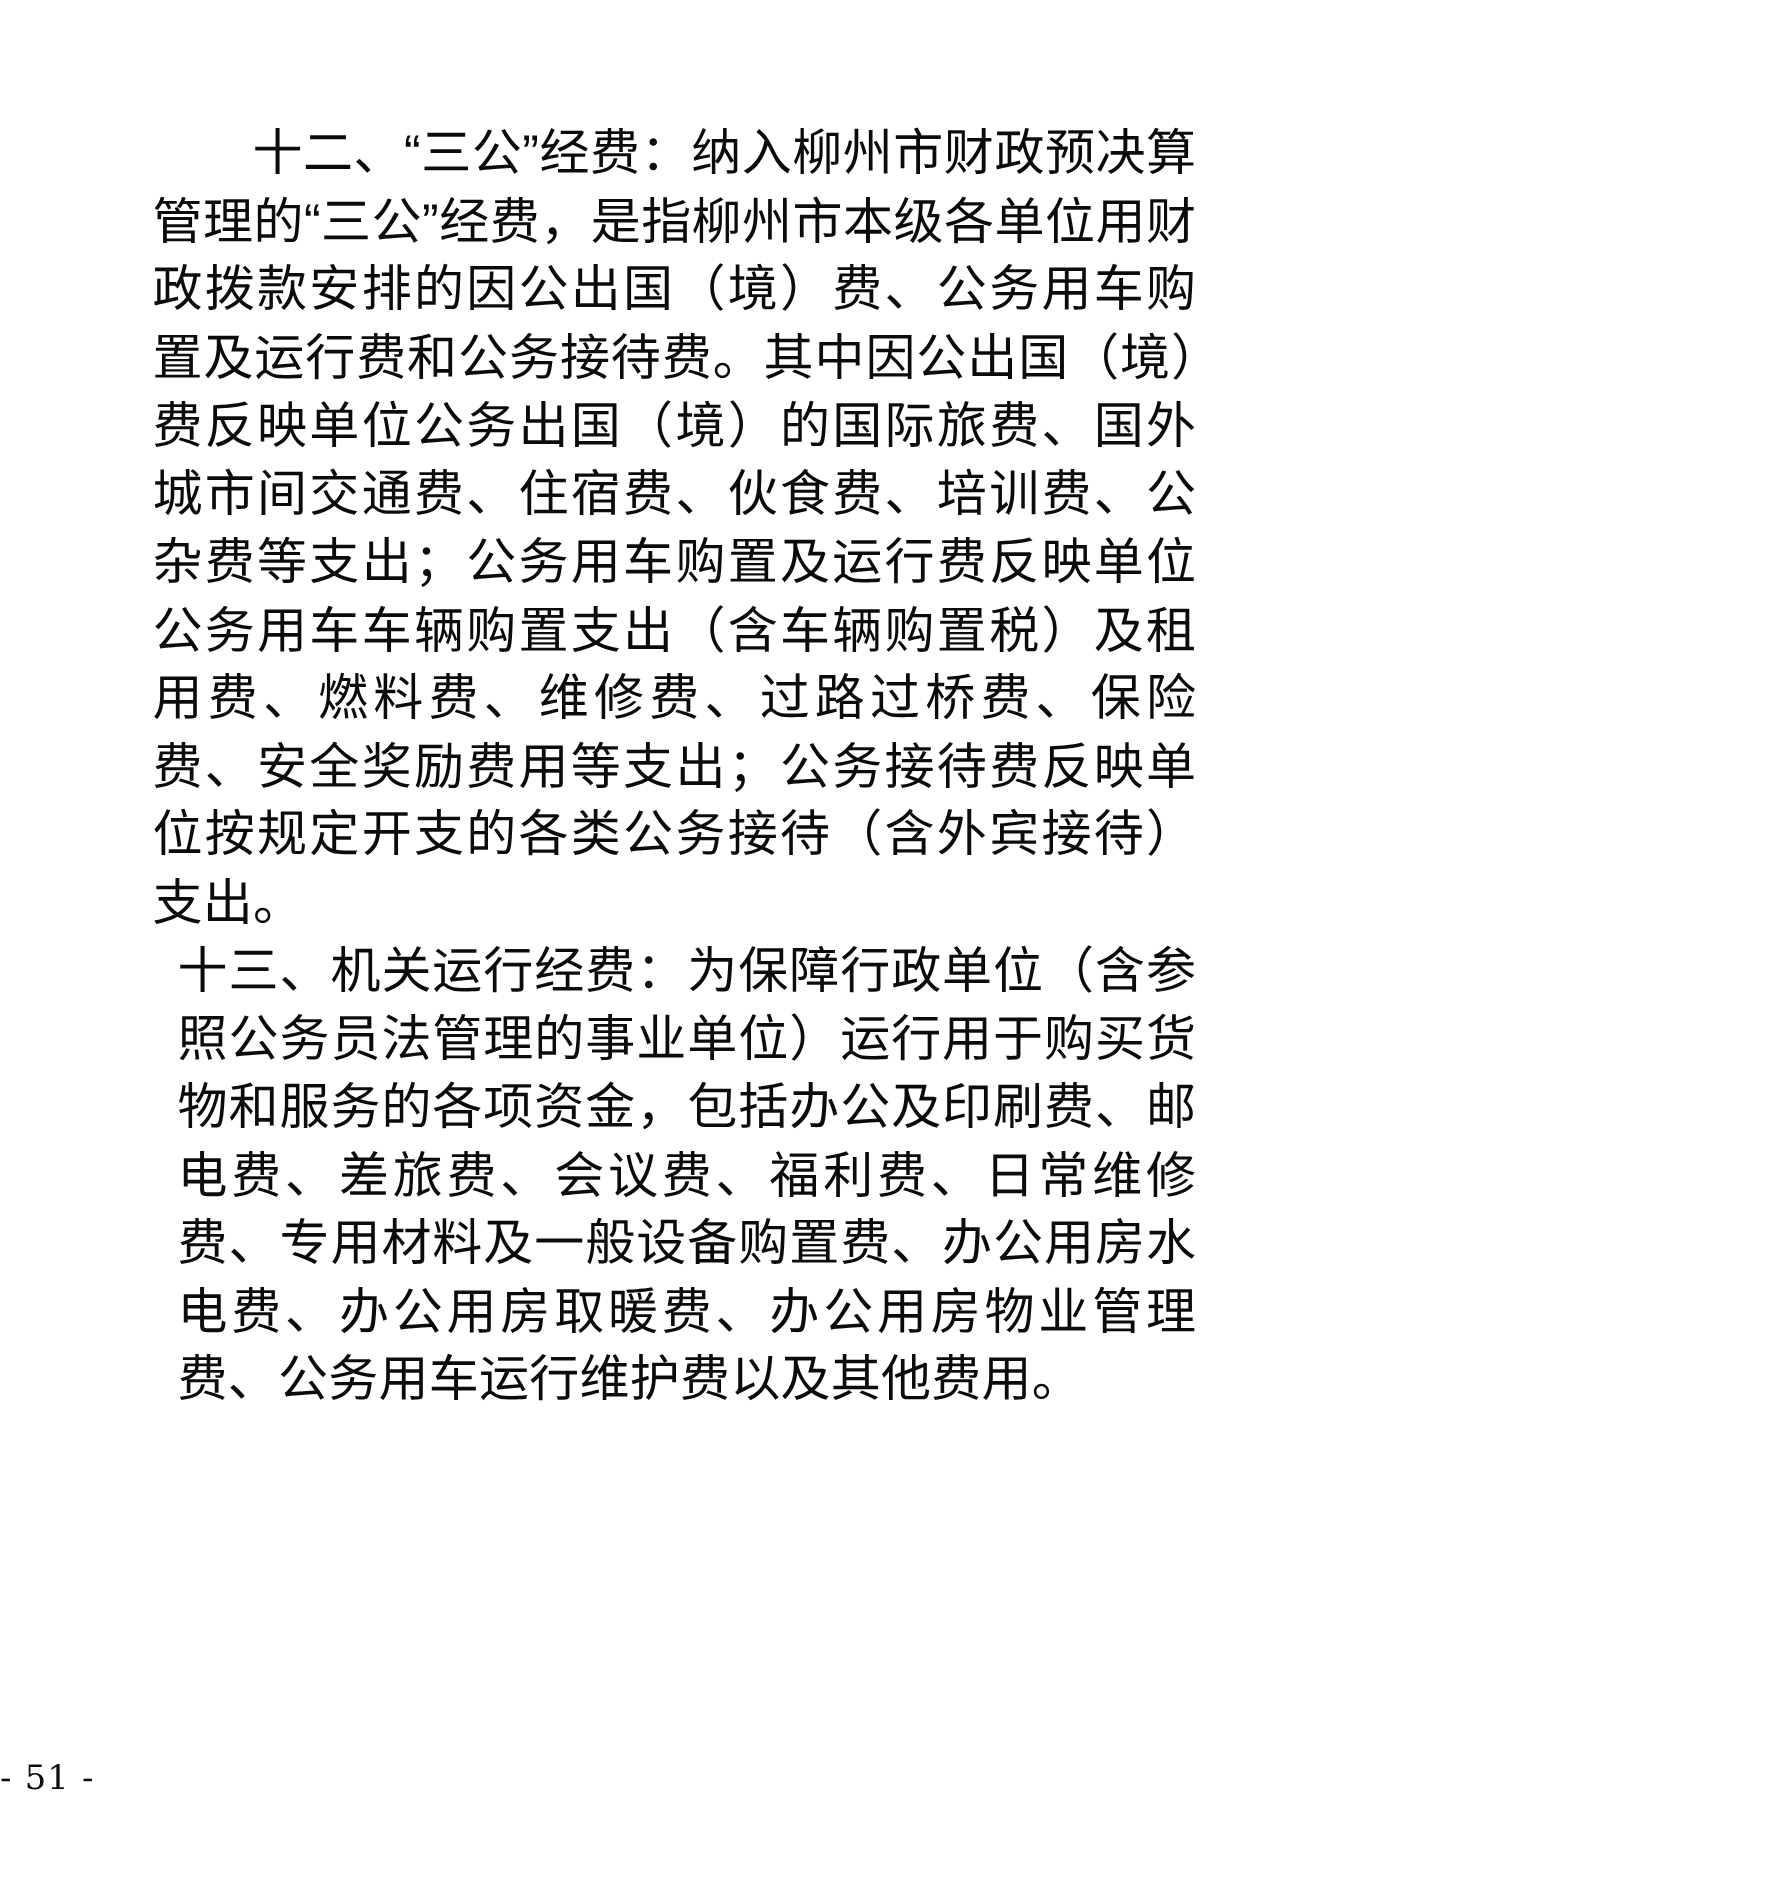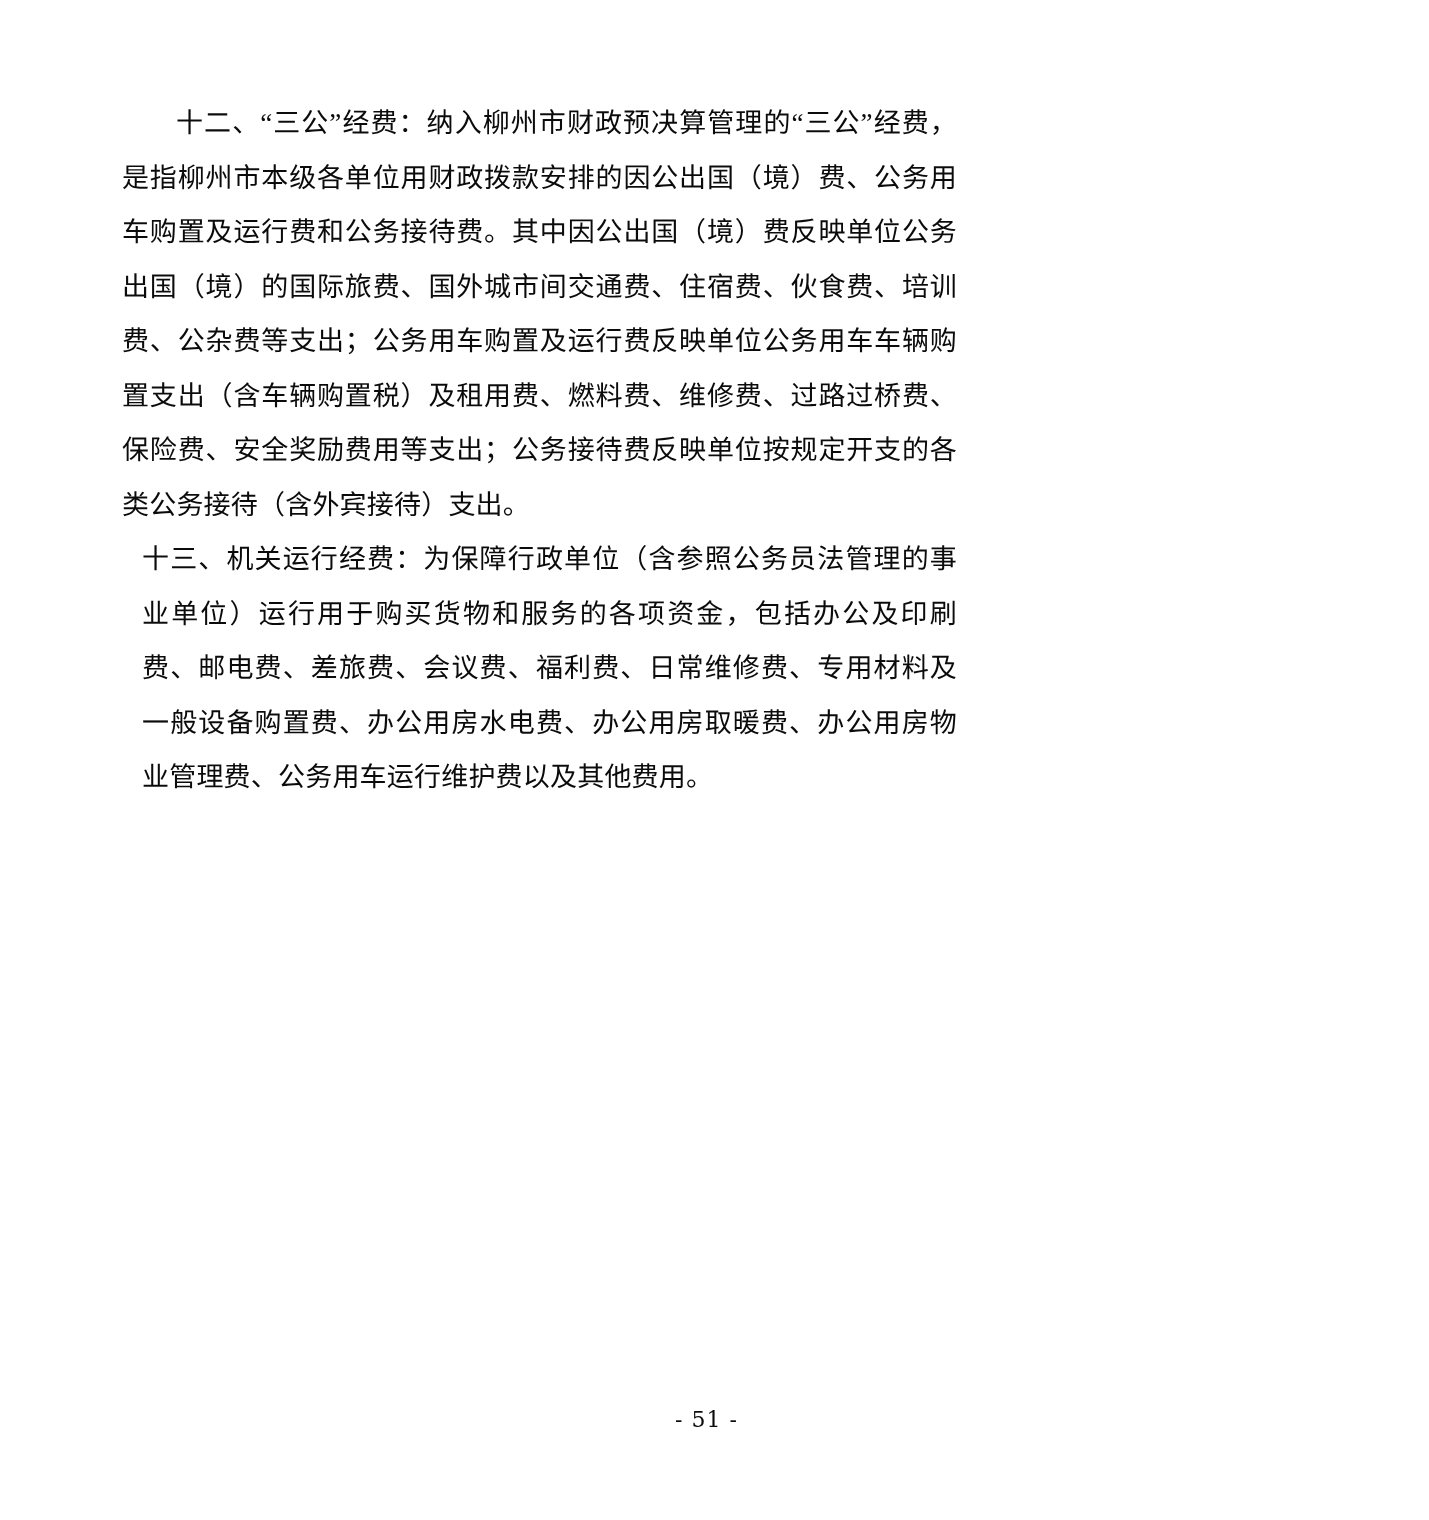--- a/index.html
+++ b/index.html
@@ -16,22 +16,22 @@
     overflow: hidden;
     box-sizing: border-box;
   }
   .content {
     position: absolute;
     left: 122px;
     top: 96px;
     width: 835px;
   }
   .para {
-    font-family: Liberation Serif, serif;
-    font-size: 27px;
+    font-family: Liberation Sans, sans-serif;
+    font-size: 40px;
     line-height: 54.5px;
     color: #0b0b0b;
     text-align: justify;
     text-justify: inter-ideograph;
     letter-spacing: 0.2px;
     margin: 0 0 0 0;
     text-indent: 2em;
     word-break: break-all;
   }
   .para.no-indent {
@@ -39,23 +39,23 @@
   }
   .para + .para {
     margin-top: 0px;
     margin-left: 20px;
   }
   .page-number {
     position: absolute;
     left: 0;
     right: 16px;
     top: 1407px;
-    text-align: center;
+    text-align: left;
     font-family: "DejaVu Serif", "Liberation Serif", serif;
-    font-size: 22px;
+    font-size: 27px;
     color: #0b0b0b;
     letter-spacing: 1px;
   }
 </style>
 </head>
 <body>
 
 <div class="page">
   <div class="content">
     <p class="para">十二、“三公”经费：纳入柳州市财政预决算管理的“三公”经费，是指柳州市本级各单位用财政拨款安排的因公出国（境）费、公务用车购置及运行费和公务接待费。其中因公出国（境）费反映单位公务出国（境）的国际旅费、国外城市间交通费、住宿费、伙食费、培训费、公杂费等支出；公务用车购置及运行费反映单位公务用车车辆购置支出（含车辆购置税）及租用费、燃料费、维修费、过路过桥费、保险费、安全奖励费用等支出；公务接待费反映单位按规定开支的各类公务接待（含外宾接待）支出。</p>

